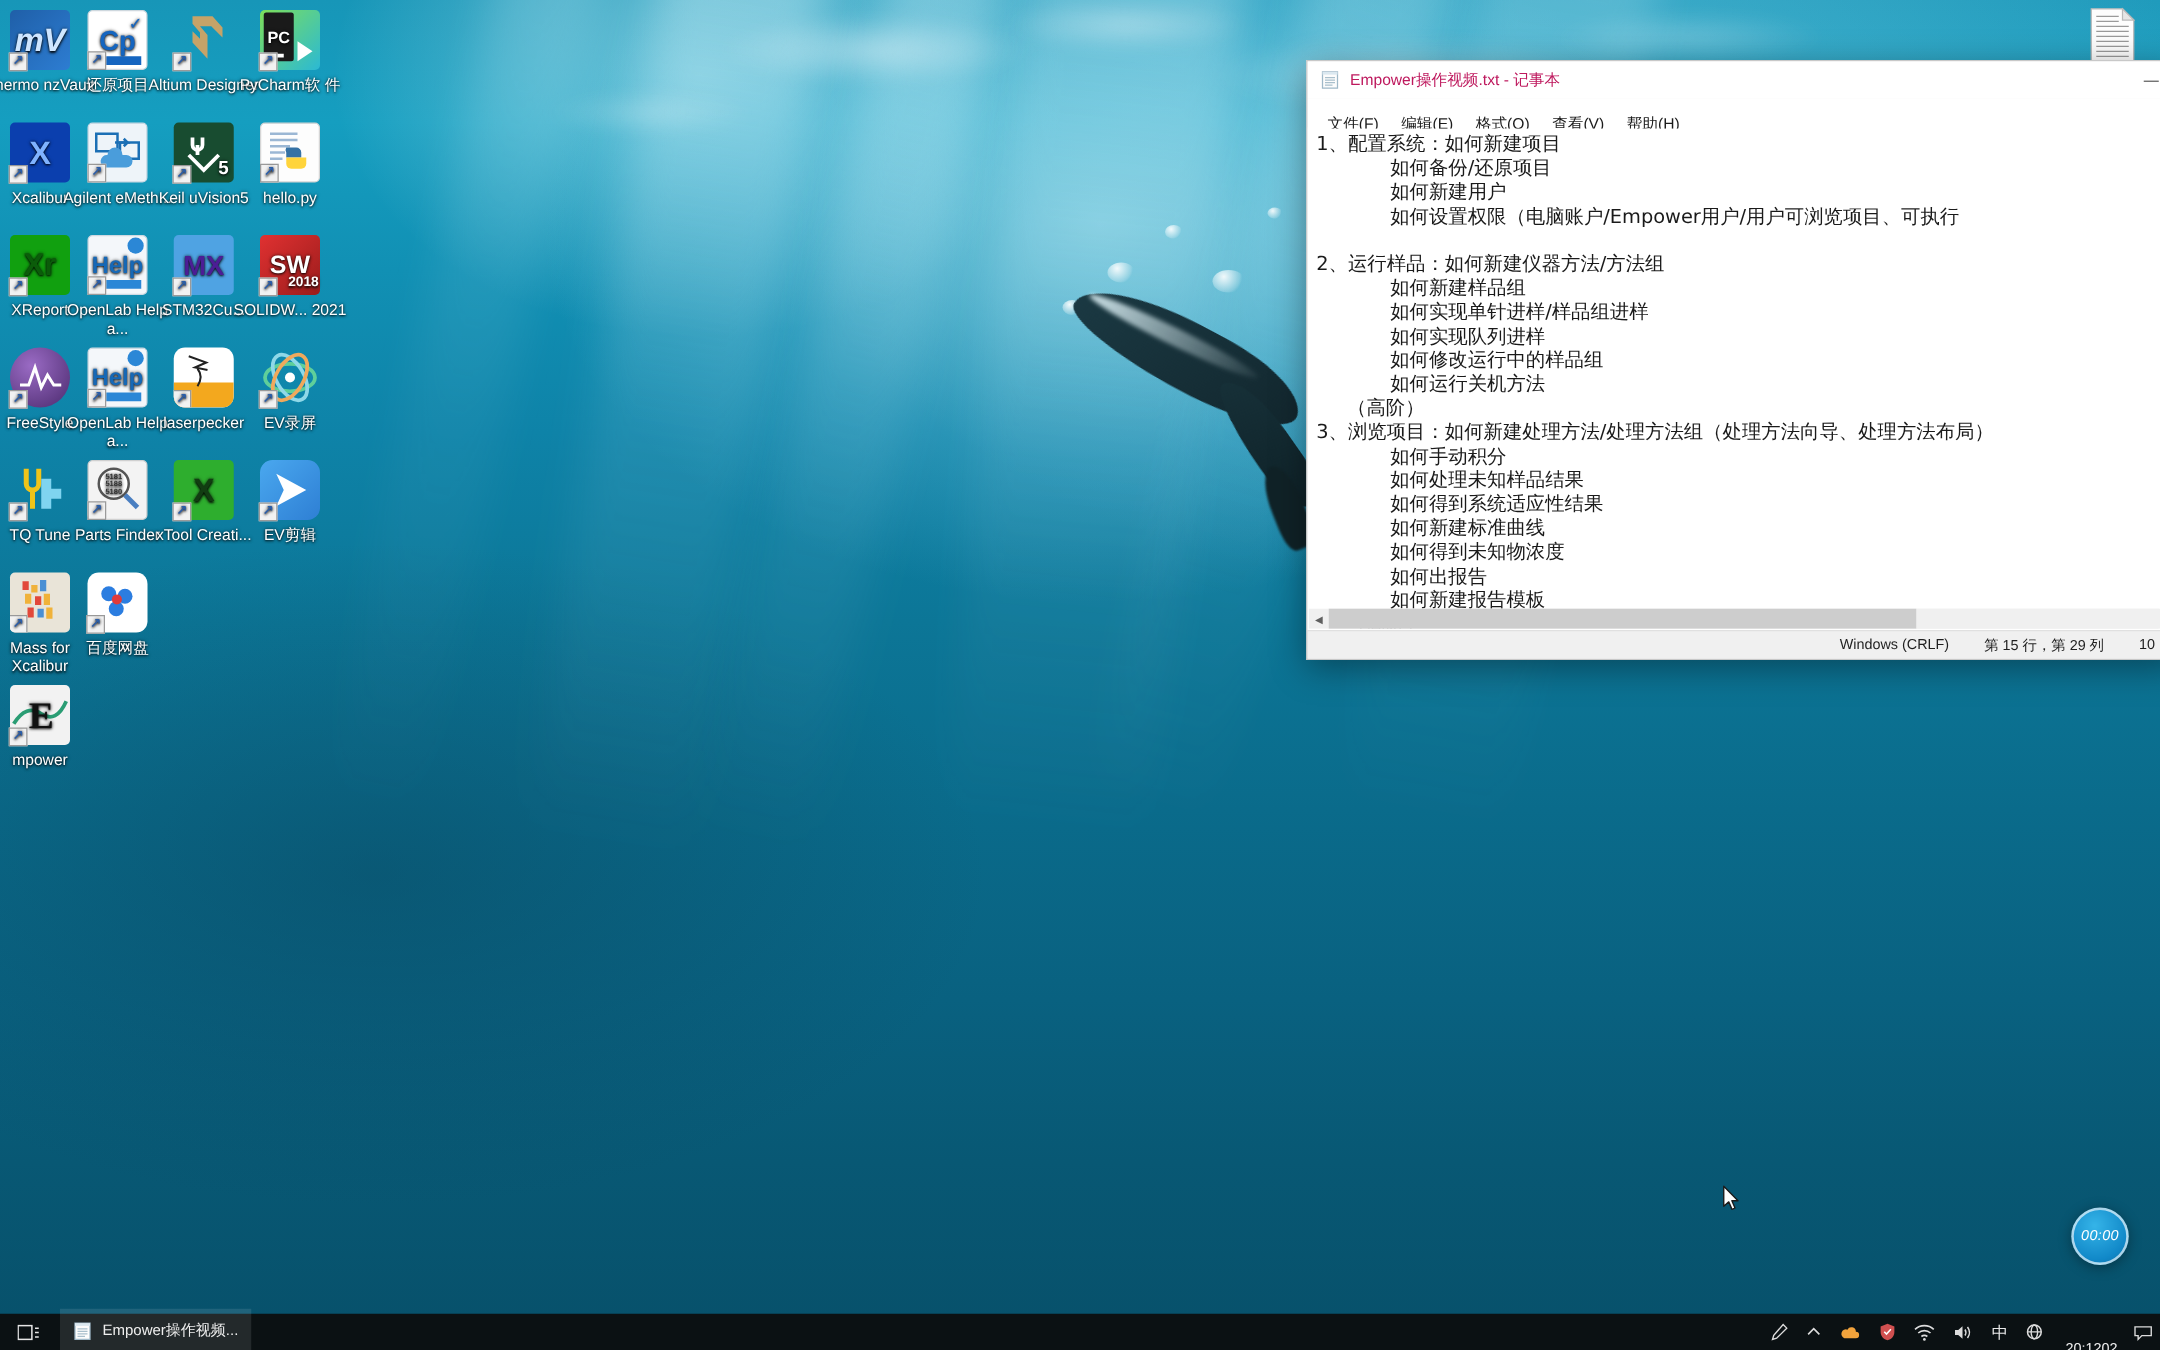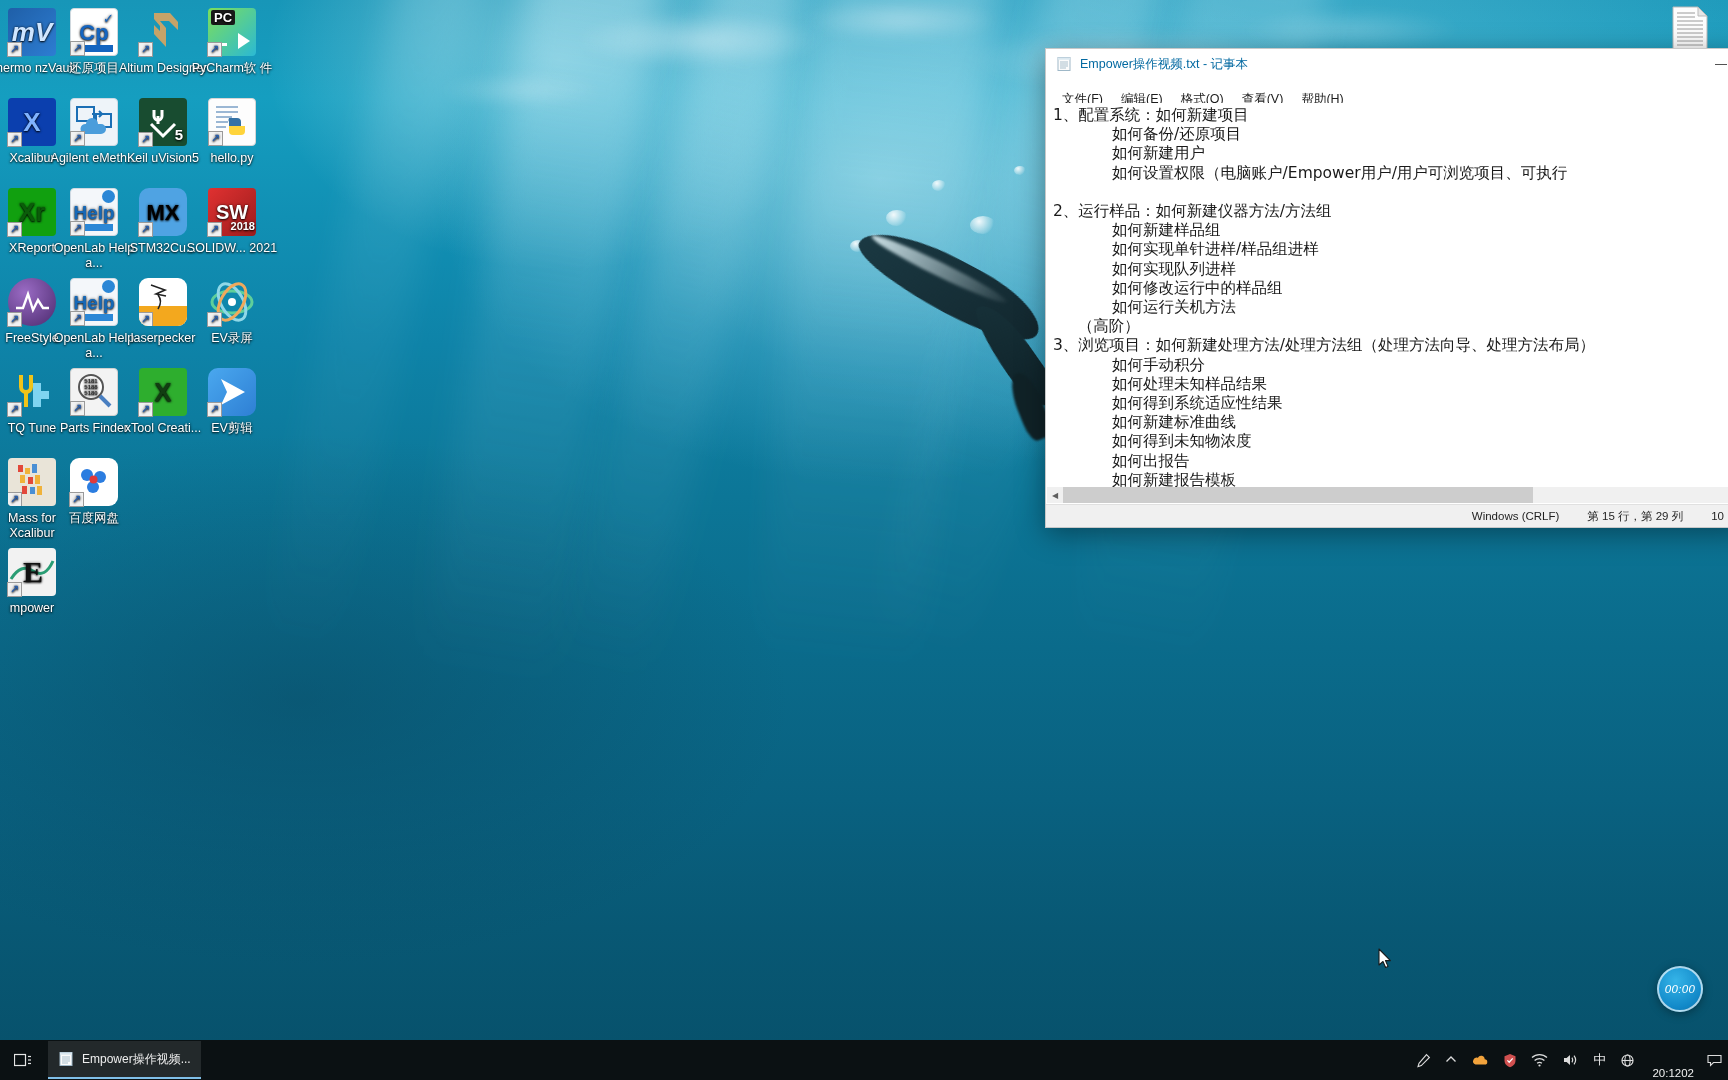--- a/index.html
+++ b/index.html
@@ -147,21 +147,21 @@
     height: 30px; background: #ffffff;
     display: flex; align-items: center;
     flex: 0 0 30px;
     position: relative;
   }
   #np-titlebar .tb-icon {
     width: 16px; height: 16px; margin: 0 8px 0 10px;
     position: relative; flex: 0 0 16px;
   }
   #np-title {
-    font-size: 12.5px; color: #0369a1; white-space: nowrap;
+    font-size: 12.5px; color: #be185d; white-space: nowrap;
     font-family: "Liberation Sans","DejaVu Sans",sans-serif;
   }
   #np-winbtns { position: absolute; right: 0; top: 0; height: 30px; display: flex; }
   #np-winbtns .wb {
     width: 46px; height: 30px; display:flex; align-items:center; justify-content:center;
     font-size: 12px; color: #3a3a3a;
   }
   #np-menubar {
     height: 24px; background: #ffffff; flex: 0 0 24px;
     display: flex; align-items: center; padding-left: 8px;
@@ -223,21 +223,21 @@
     box-shadow: 0 2px 10px rgba(0,0,0,.35);
     display: flex; align-items: center; justify-content: center;
     color: #fff; font-size: 11.5px; letter-spacing: .3px; font-style: italic;
   }
 
   
   #cursor { position: absolute; left: 1378px; top: 948px; width: 14px; height: 22px; }
 
   
   #taskbar {
-    position: absolute; left: 0; bottom: 0; width: 1728px; height: 40px;
+    position: absolute; left: 0; bottom: 0; width: 1728px; height: 29px;
     background: rgba(12,12,12,0.92);
     display: flex; align-items: center;
     color: #fff; font-size: 12px;
   }
   #tb-taskview {
     width: 46px; height: 40px; display:flex; align-items:center; justify-content:center;
   }
   #tb-apps { display: flex; align-items: center; height: 40px; }
   .tb-app {
     display: flex; align-items: center; height: 38px;
@@ -308,21 +308,21 @@
         <svg width="46" height="46" viewBox="0 0 46 46">
           <path d="M14 4 h16 l8 9 v8 l-9 -9 h-9 l6 7 v19 l-12 -13 v-9 l6 6 v-5 l-6 -7 z" fill="#c6a368"></path>
         </svg>
         <span class="lnk"></span>
       </div>
       <span class="lbl">Altium
 Designer</span>
     </div>
     <div class="dicon" style="left: 186px; top: 8px;">
       <div class="glyph" style="background:linear-gradient(135deg,#7ddf5a,#2bb9d4);">
-        <span style="position:absolute;left:3px;top:2px;background:#1a1a1a;color:#fff;font-size:13px;padding:0 3px;border-radius:2px;">PC</span>
+        <span style="position:absolute;left:3px;top:2px;background:#1a1a1a;color:#fff;font-size:13px;padding:12px 3px;border-radius:2px;">PC</span>
         <span style="position:absolute;right:6px;bottom:7px;width:0;height:0;border-left:12px solid #fff;border-top:8px solid transparent;border-bottom:8px solid transparent;"></span>
         <span style="position:absolute;left:5px;bottom:10px;width:14px;height:3px;background:#fff;"></span>
         <span class="lnk"></span>
       </div>
       <span class="lbl">PyCharm软
 件</span>
     </div>
     <div class="dicon" style="left: -14px; top: 98px;">
       <div class="glyph" style="background:#0b3fae;color:#7fb3ff;font-size:26px;">X<span class="lnk"></span></div>
       <span class="lbl">Xcalibur</span>
@@ -373,21 +373,21 @@
     <div class="dicon" style="left: -14px; top: 188px;">
       <div class="glyph" style="background:#11a00f;color:#0b5c0a;font-size:25px;">Xr<span class="lnk"></span></div>
       <span class="lbl">XReport</span>
     </div>
     <div class="dicon" style="left: 48px; top: 188px;">
       <div class="glyph" style="background:#f4f7fa;border:1px solid #cfd9e2;color:#1668b6;font-size:19px;">Help<span style="position:absolute;right:2px;top:1px;width:13px;height:13px;border-radius:50%;background:#2b87d6;"></span><span style="position:absolute;left:4px;right:4px;bottom:4px;height:7px;background:#2b87d6;"></span><span class="lnk"></span></div>
       <span class="lbl">OpenLab
 Help a...</span>
     </div>
     <div class="dicon" style="left: 117px; top: 188px;">
-      <div class="glyph" style="background:#4fa3e3;color:#000000;font-size:22px;border-radius:10px;">MX<span class="lnk"></span></div>
+      <div class="glyph" style="background:#4fa3e3;color:#4c1d95;font-size:22px;">MX<span class="lnk"></span></div>
       <span class="lbl">STM32Cu...</span>
     </div>
     <div class="dicon" style="left: 186px; top: 188px;">
       <div class="glyph" style="background:linear-gradient(135deg,#e03131,#9b1c1c);color:#fff;font-size:20px;">SW<span style="position:absolute;right:1px;bottom:2px;font-size:11px;color:#fff;">2018</span><span class="lnk"></span></div>
       <span class="lbl">SOLIDW...
 2021</span>
     </div>
     <div class="dicon" style="left: -14px; top: 278px;">
       <div class="glyph" style="background:radial-gradient(circle at 35% 30%,#9a6bc4,#4b2a6e);border-radius:50%;">
         <svg width="44" height="44" viewBox="0 0 44 44">

